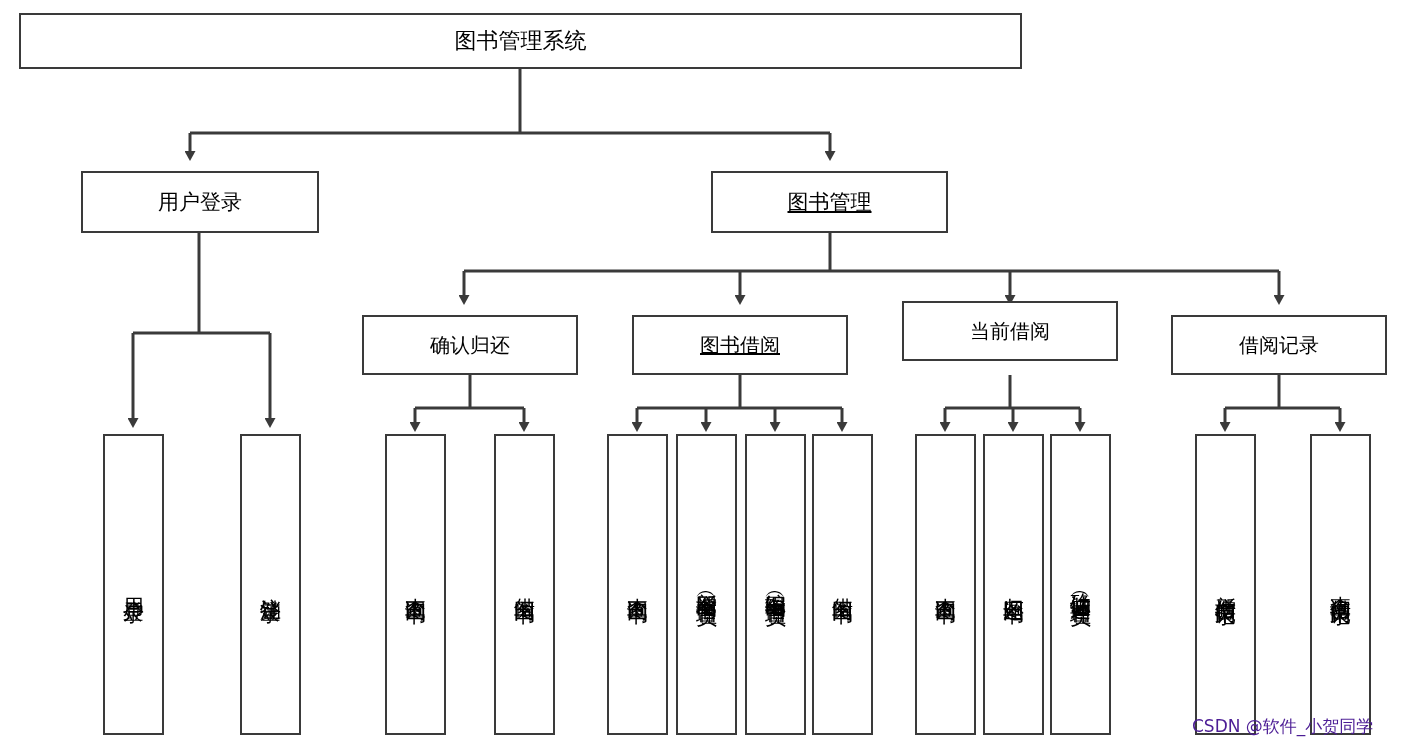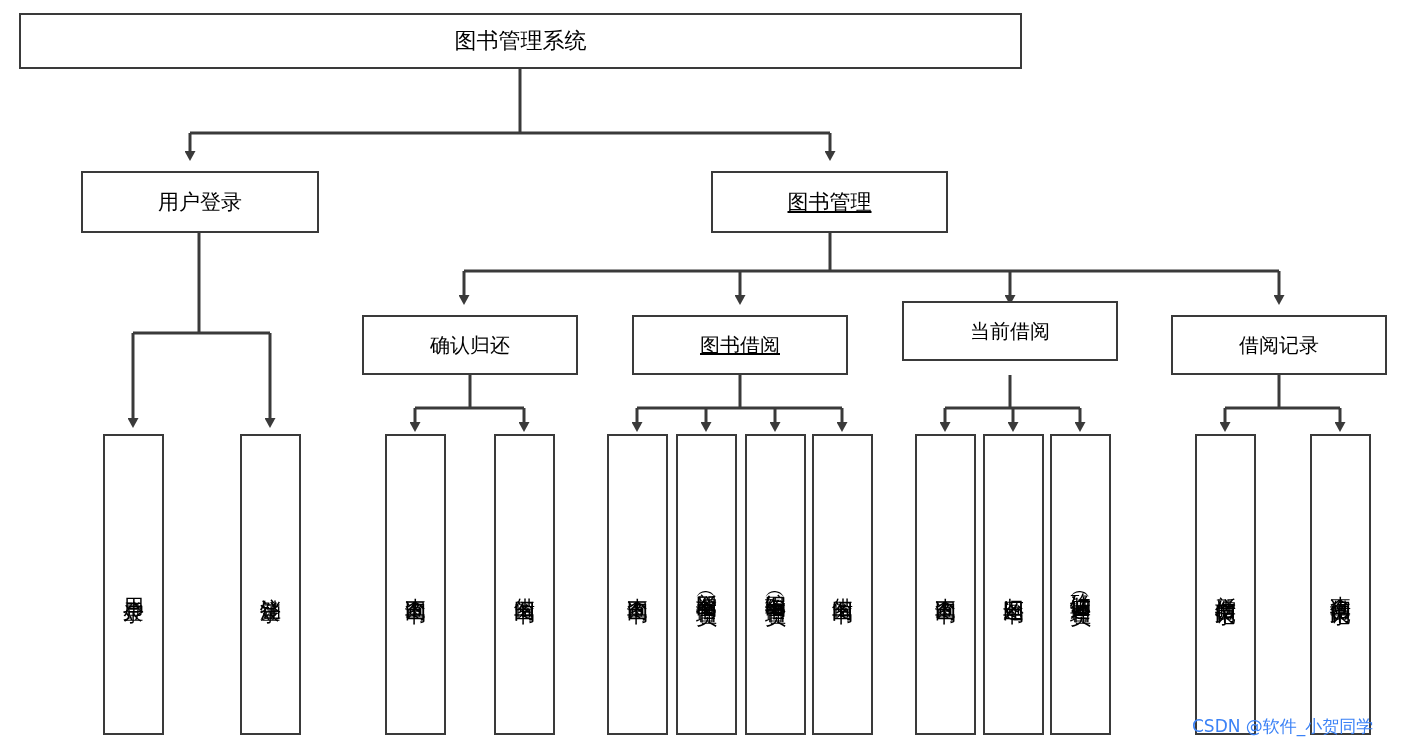--- a/index.html
+++ b/index.html
@@ -56,21 +56,21 @@
     display: block;
   }
   .node .label {
     display: block;
   }
   #watermark {
     position: absolute;
     left: 1192px;
     top: 715px;
     font-size: 17px;
-    color: #3b82f6;
+    color: #4c1d95;
     white-space: nowrap;
     z-index: 5;
     font-family: "DejaVu Sans", "Liberation Sans", sans-serif;
   }
 </style>
 </head>
 <body>
 
 <div id="diagram">
 

